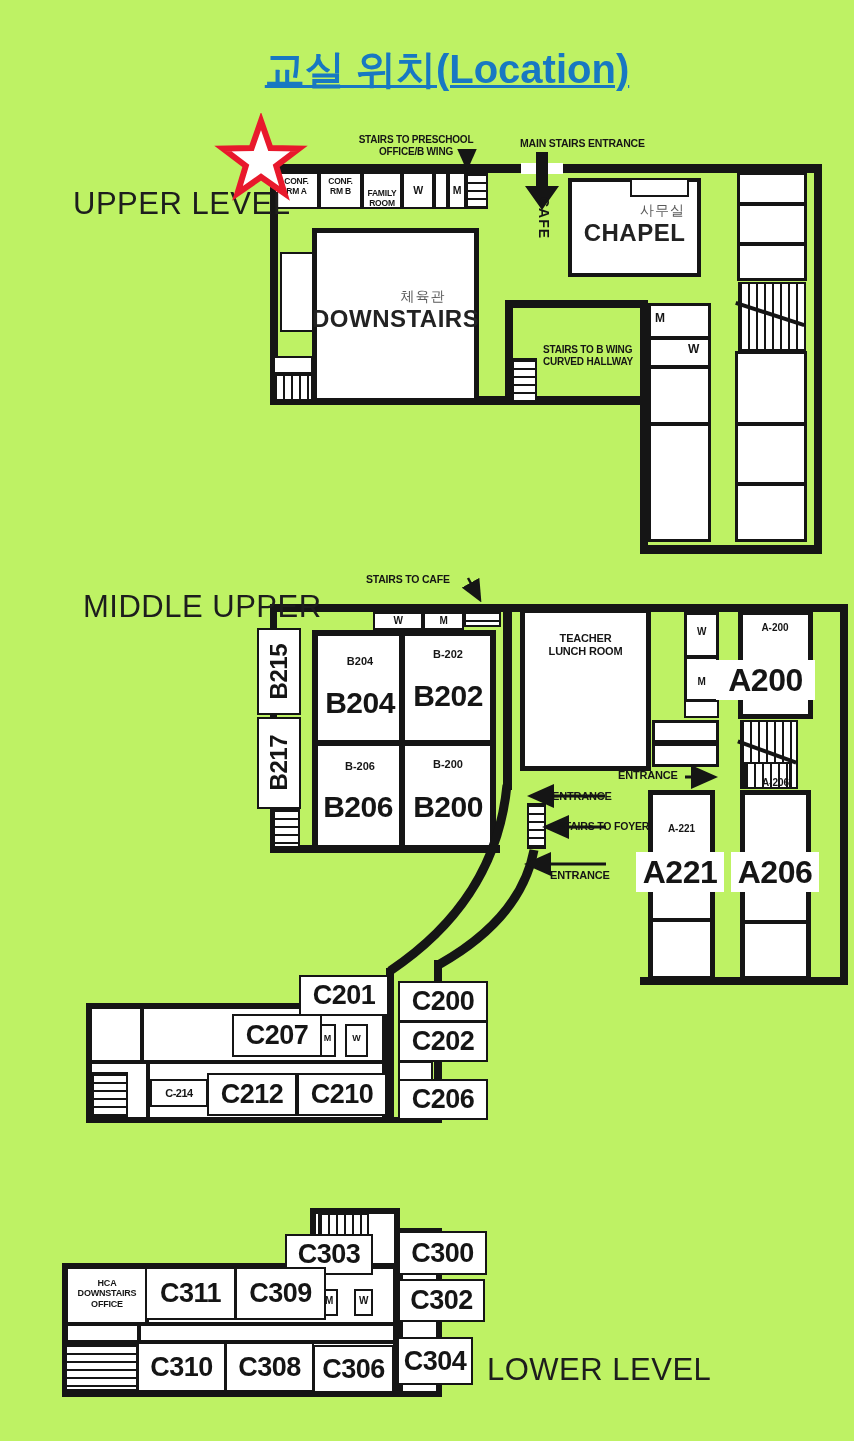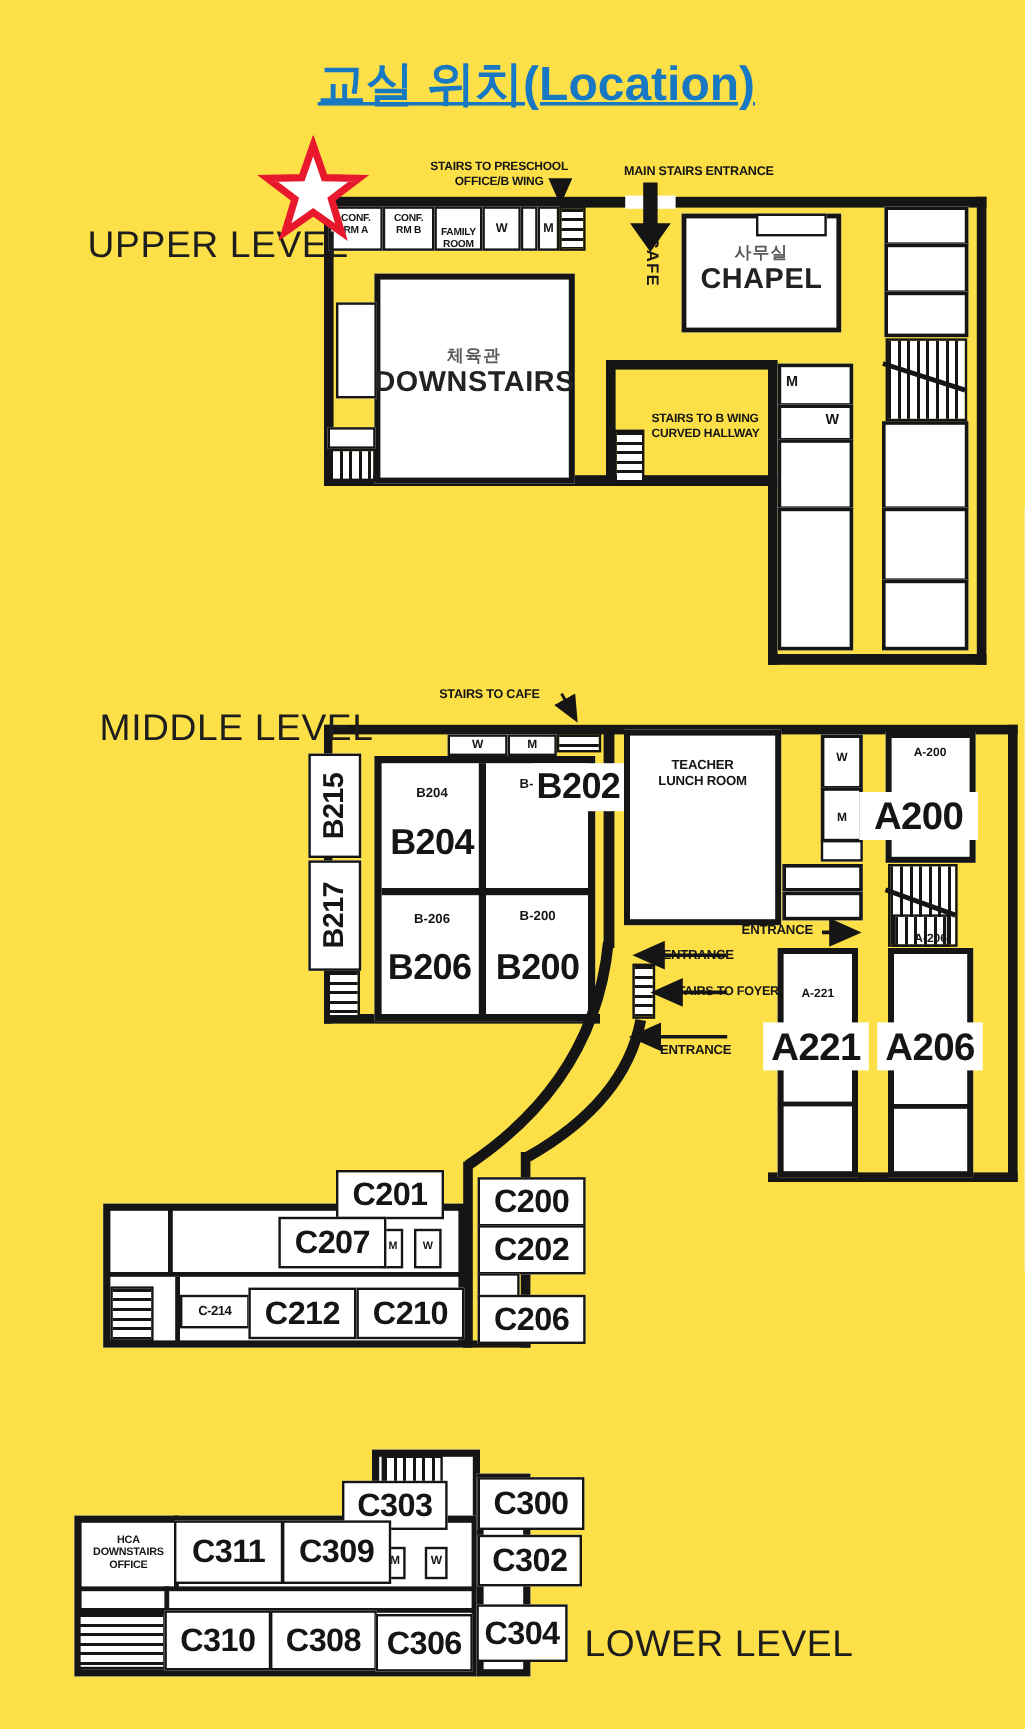--- a/index.html
+++ b/index.html
@@ -1,16 +1,16 @@
 <!DOCTYPE html>
 <html><head>
 <meta charset="utf-8">
 <style>
   html,body{margin:0;padding:0;background:#fff;}
-  .page{position:relative;width:854px;height:1441px;background:#fde047;overflow:hidden;
+  .page{position:relative;width:854px;height:1441px;background:#bef264;overflow:hidden;
         font-family:"Liberation Sans","DejaVu Sans",sans-serif;color:#151515;}
   .abs{position:absolute;}
   .wall{position:absolute;background:#151515;z-index:1;}
   .room{position:absolute;background:#fff;border:3px solid #151515;box-sizing:border-box;z-index:1;}
   .room.thick{border-width:5px;}
   .room.xthick{border-width:6px;}
   .room.thin{border-width:2px;}
   .hatchH{position:absolute;box-sizing:border-box;border:2px solid #151515;z-index:2;
     background:repeating-linear-gradient(to bottom,#151515 0 2.5px,#fff 2.5px 8px);}
   .hatchV{position:absolute;box-sizing:border-box;border:2px solid #151515;z-index:2;
@@ -22,21 +22,21 @@
   .biglbl{position:absolute;background:#fff;border:2px solid #151515;box-sizing:border-box;
           display:flex;align-items:center;justify-content:center;font-weight:bold;font-size:27px;
           z-index:5;letter-spacing:-0.5px;}
   .boxlbl{position:absolute;background:#fff;display:flex;align-items:center;justify-content:center;
           font-weight:bold;font-size:30px;z-index:5;letter-spacing:-0.5px;}
   .roomid{position:absolute;font-weight:bold;font-size:11px;z-index:5;text-align:center;}
   .vtext{position:absolute;writing-mode:vertical-rl;font-weight:bold;z-index:5;}
   .vtext.up{transform:rotate(180deg);}
   .title{position:absolute;left:40px;right:0;top:42px;text-align:center;z-index:6;
          font-size:40px;font-weight:bold;text-decoration:underline;text-decoration-thickness:3px;}
-  .krsmall{font-size:14px;color:#5a5a5a;font-weight:bold;letter-spacing:1px;}
+  .krsmall{font-size:14px;color:#5a5a5a;font-weight:normal;letter-spacing:1px;padding-left:28px;}
   .bigroomname{font-size:24px;color:#222;font-weight:bold;letter-spacing:0.5px;}
   svg.overlay{position:absolute;left:0;top:0;z-index:4;pointer-events:none;}
   .diag{position:absolute;background:#151515;z-index:3;}
 </style>
 </head>
 <body>
 
 <div class="page">
 
   <div class="title" style="color:#1878C2;">교실 위치(Location)</div>
@@ -103,21 +103,21 @@
   <div class="lbl" style="left:655px;top:312px;font-size:12px;">M</div>
   <div class="room" style="left:648px;top:337px;width:63px;height:31px;"></div>
   <div class="lbl" style="left:688px;top:343px;font-size:12px;">W</div>
   <div class="room" style="left:648px;top:366px;width:63px;height:59px;"></div>
   <div class="room" style="left:648px;top:423px;width:63px;height:119px;"></div>
 
   <div class="lbl" style="left:543px;top:344px;width:112px;font-size:10px;">STAIRS TO B WING
 CURVED HALLWAY</div>
   <div class="hatchH" style="left:512px;top:358px;width:25px;height:46px;"></div>
 
-  <div class="levellbl" style="left:83px;top:589px;">MIDDLE LEVEL</div>
+  <div class="levellbl" style="left:83px;top:589px;">MIDDLE UPPER</div>
   <div class="lbl" style="left:366px;top:573px;font-size:10.5px;">STAIRS TO CAFE</div>
 
   <div class="wall" style="left:270px;top:604px;width:578px;height:8px;"></div>
   <div class="wall" style="left:840px;top:604px;width:8px;height:381px;"></div>
   <div class="wall" style="left:640px;top:977px;width:208px;height:8px;"></div>
   <div class="wall" style="left:270px;top:604px;width:7px;height:249px;"></div>
   <div class="wall" style="left:270px;top:845px;width:230px;height:8px;"></div>
   <div class="wall" style="left:503px;top:610px;width:9px;height:180px;"></div>
 
   <div class="room thin" style="left:373px;top:612px;width:50px;height:18px;"></div>
@@ -134,21 +134,21 @@
   </div>
 
   <div class="room xthick" style="left:312px;top:630px;width:184px;height:221px;"></div>
   <div class="wall" style="left:399px;top:636px;width:6px;height:209px;"></div>
   <div class="wall" style="left:318px;top:740px;width:172px;height:6px;"></div>
   <div class="roomid" style="left:326px;top:655px;width:68px;">B204</div>
   <div class="roomid" style="left:412px;top:648px;width:72px;">B-202</div>
   <div class="roomid" style="left:326px;top:760px;width:68px;">B-206</div>
   <div class="roomid" style="left:412px;top:758px;width:72px;">B-200</div>
   <div class="boxlbl" style="left:322px;top:683px;width:76px;height:40px;">B204</div>
-  <div class="boxlbl" style="left:410px;top:636px;width:76px;height:40px;margin-left:34px;">B202</div>
+  <div class="boxlbl" style="left:410px;top:676px;width:76px;height:40px;">B202</div>
   <div class="boxlbl" style="left:320px;top:787px;width:76px;height:40px;">B206</div>
   <div class="boxlbl" style="left:410px;top:787px;width:76px;height:40px;">B200</div>
   <div class="hatchH" style="left:273px;top:808px;width:27px;height:40px;"></div>
 
   <div class="room thick" style="left:520px;top:608px;width:131px;height:163px;"></div>
   <div class="lbl center" style="left:520px;top:632px;width:131px;font-size:11px;">TEACHER
 LUNCH ROOM</div>
 
   <div class="room" style="left:684px;top:612px;width:35px;height:46px;"></div>
   <div class="lbl center" style="left:684px;top:626px;width:35px;font-size:10px;">W</div>
@@ -186,21 +186,21 @@
   <div class="wall" style="left:140px;top:1008px;width:4px;height:54px;"></div>
   <div class="wall" style="left:146px;top:1064px;width:4px;height:56px;"></div>
   <div class="wall" style="left:386px;top:968px;width:8px;height:155px;"></div>
   <div class="wall" style="left:434px;top:960px;width:8px;height:163px;"></div>
   <div class="wall" style="left:386px;top:1117px;width:56px;height:6px;"></div>
   <div class="room thin" style="left:319px;top:1024px;width:17px;height:33px;"></div>
   <div class="lbl center" style="left:319px;top:1033px;width:17px;font-size:9px;">M</div>
   <div class="room thin" style="left:345px;top:1024px;width:23px;height:33px;"></div>
   <div class="lbl center" style="left:345px;top:1033px;width:23px;font-size:9px;">W</div>
   <div class="hatchH" style="left:92px;top:1072px;width:36px;height:46px;"></div>
-  <div class="biglbl" style="left:280px;top:975px;width:90px;height:41px;">C201</div>
+  <div class="biglbl" style="left:299px;top:975px;width:90px;height:41px;">C201</div>
   <div class="biglbl" style="left:398px;top:981px;width:90px;height:41px;">C200</div>
   <div class="biglbl" style="left:232px;top:1014px;width:90px;height:43px;">C207</div>
   <div class="biglbl" style="left:398px;top:1021px;width:90px;height:41px;">C202</div>
   <div class="room thin" style="left:398px;top:1061px;width:35px;height:21px;z-index:5;background:#fff;"></div>
   <div class="biglbl" style="left:150px;top:1079px;width:58px;height:28px;font-size:11px;">C-214</div>
   <div class="biglbl" style="left:207px;top:1073px;width:90px;height:43px;">C212</div>
   <div class="biglbl" style="left:297px;top:1073px;width:90px;height:43px;text-align:center;">C210</div>
   <div class="biglbl" style="left:398px;top:1079px;width:90px;height:41px;">C206</div>
 
   <div class="room xthick" style="left:310px;top:1208px;width:90px;height:62px;"></div>

